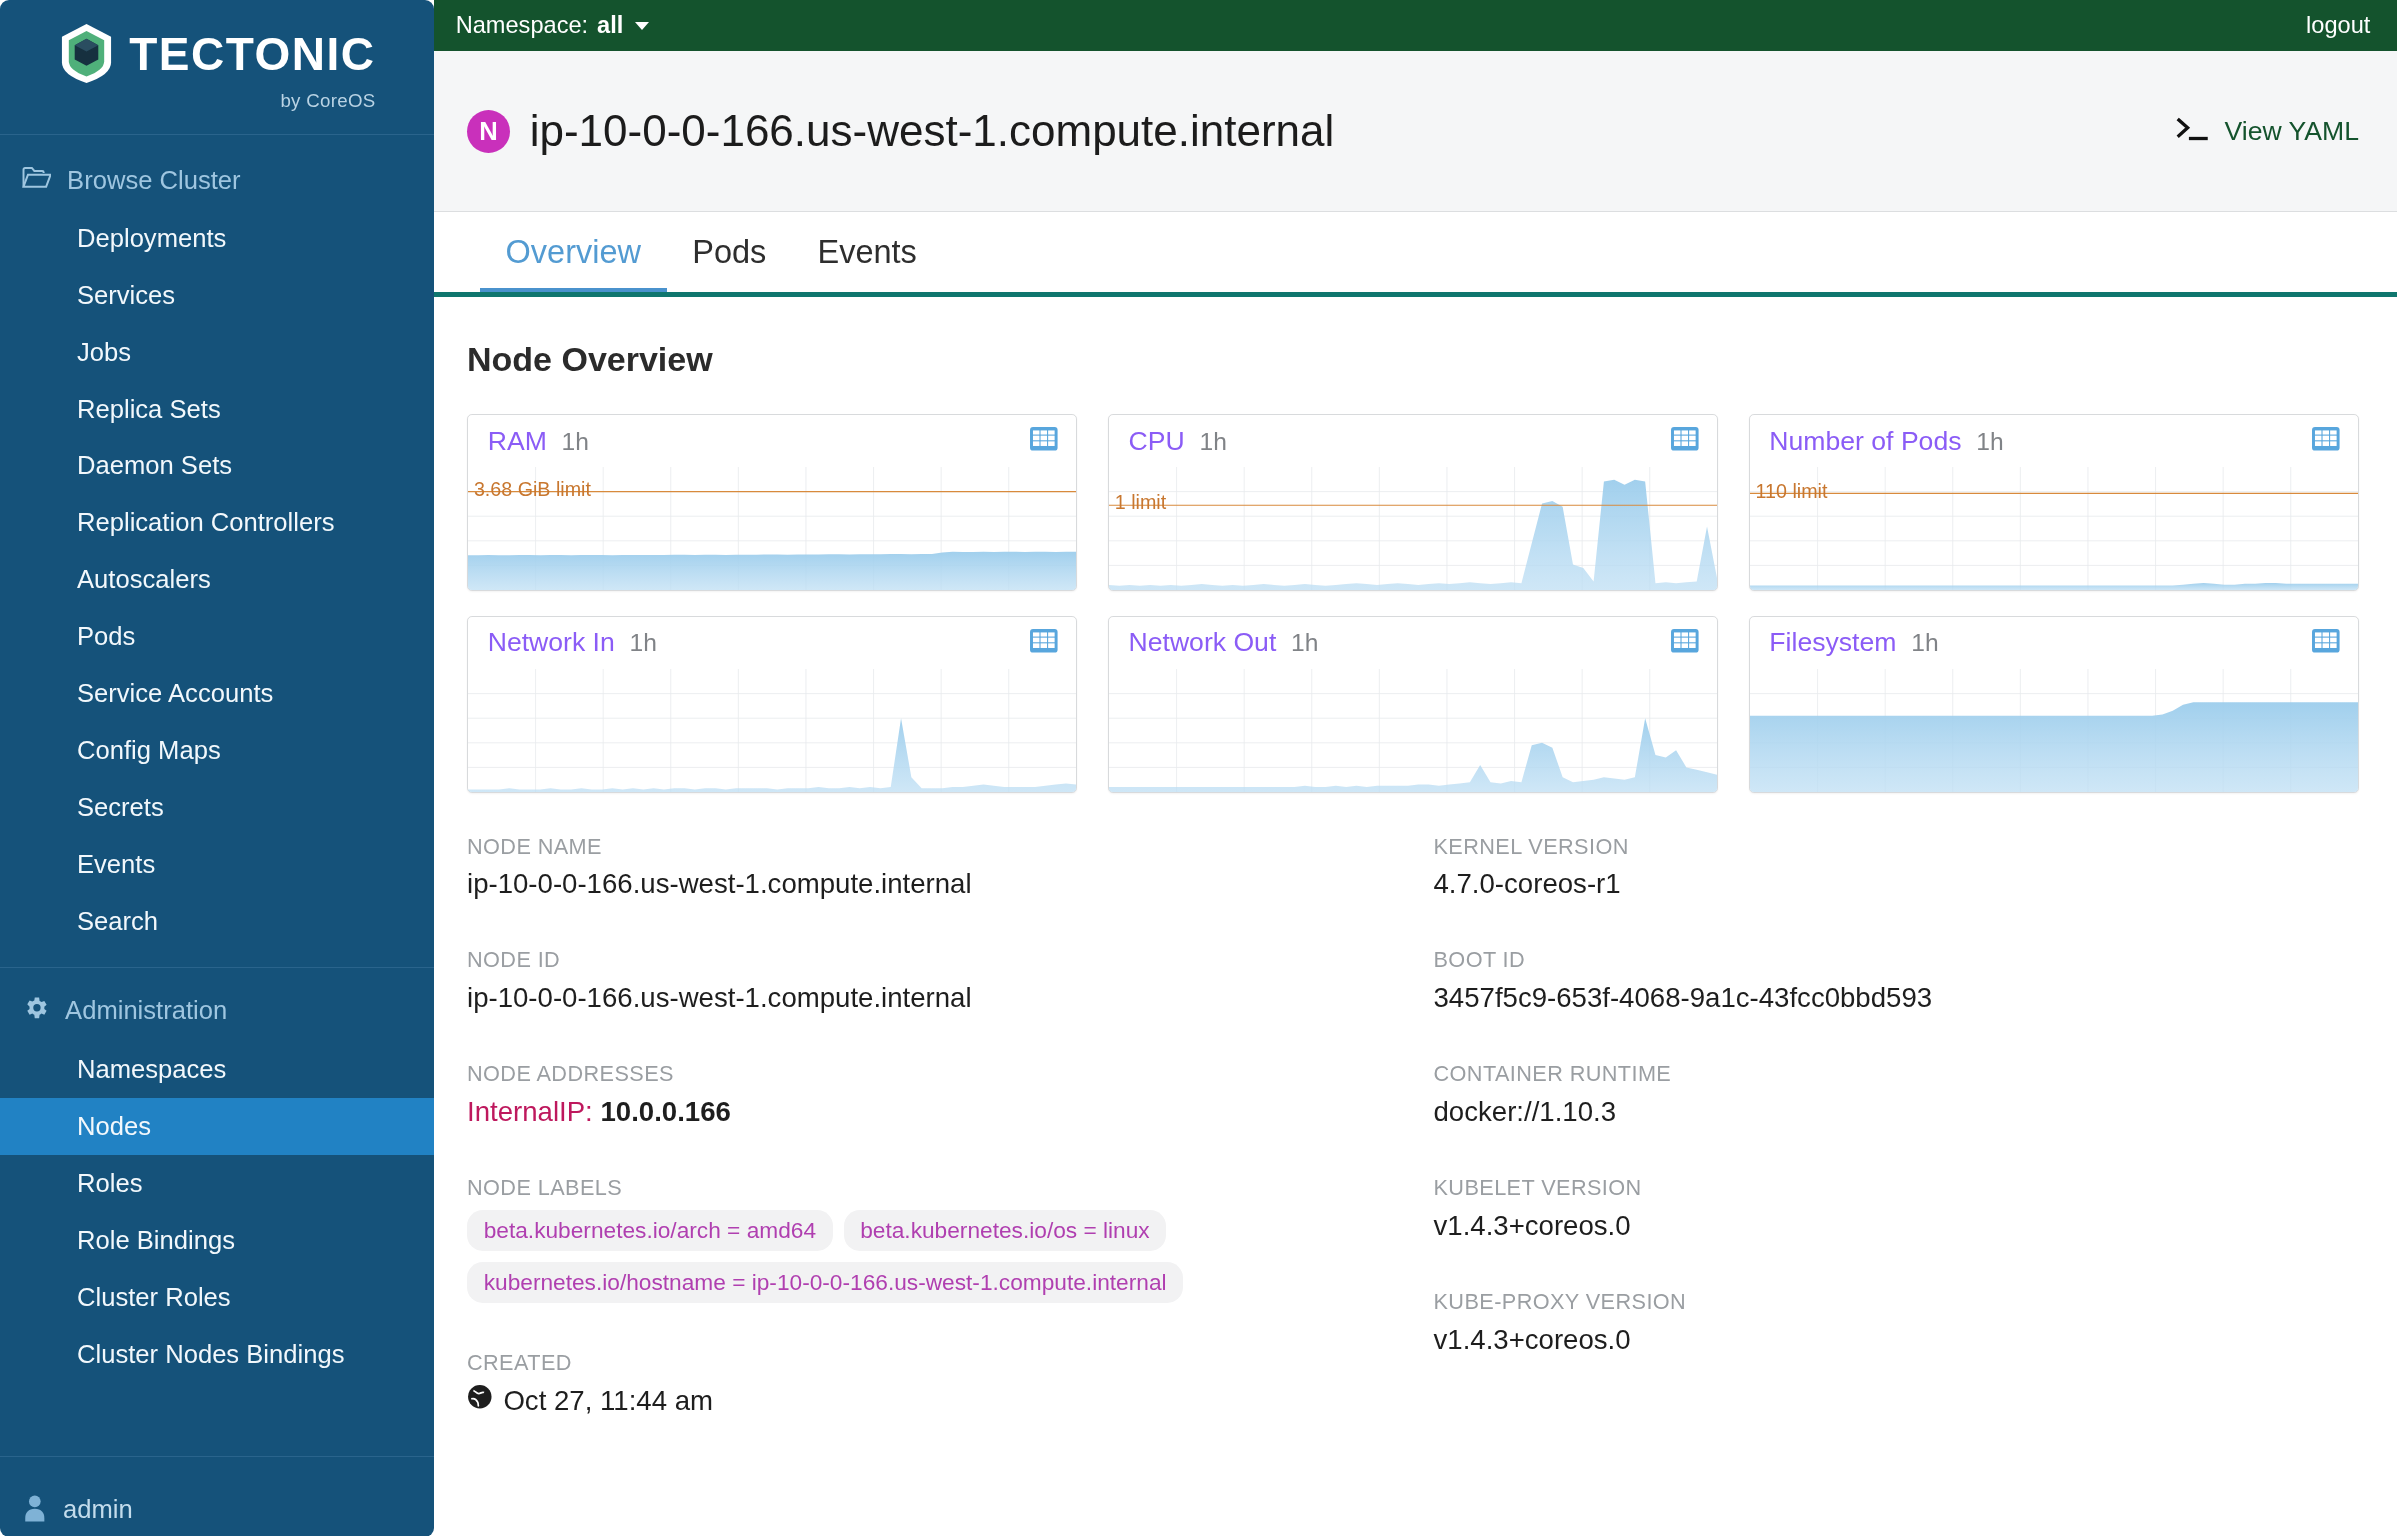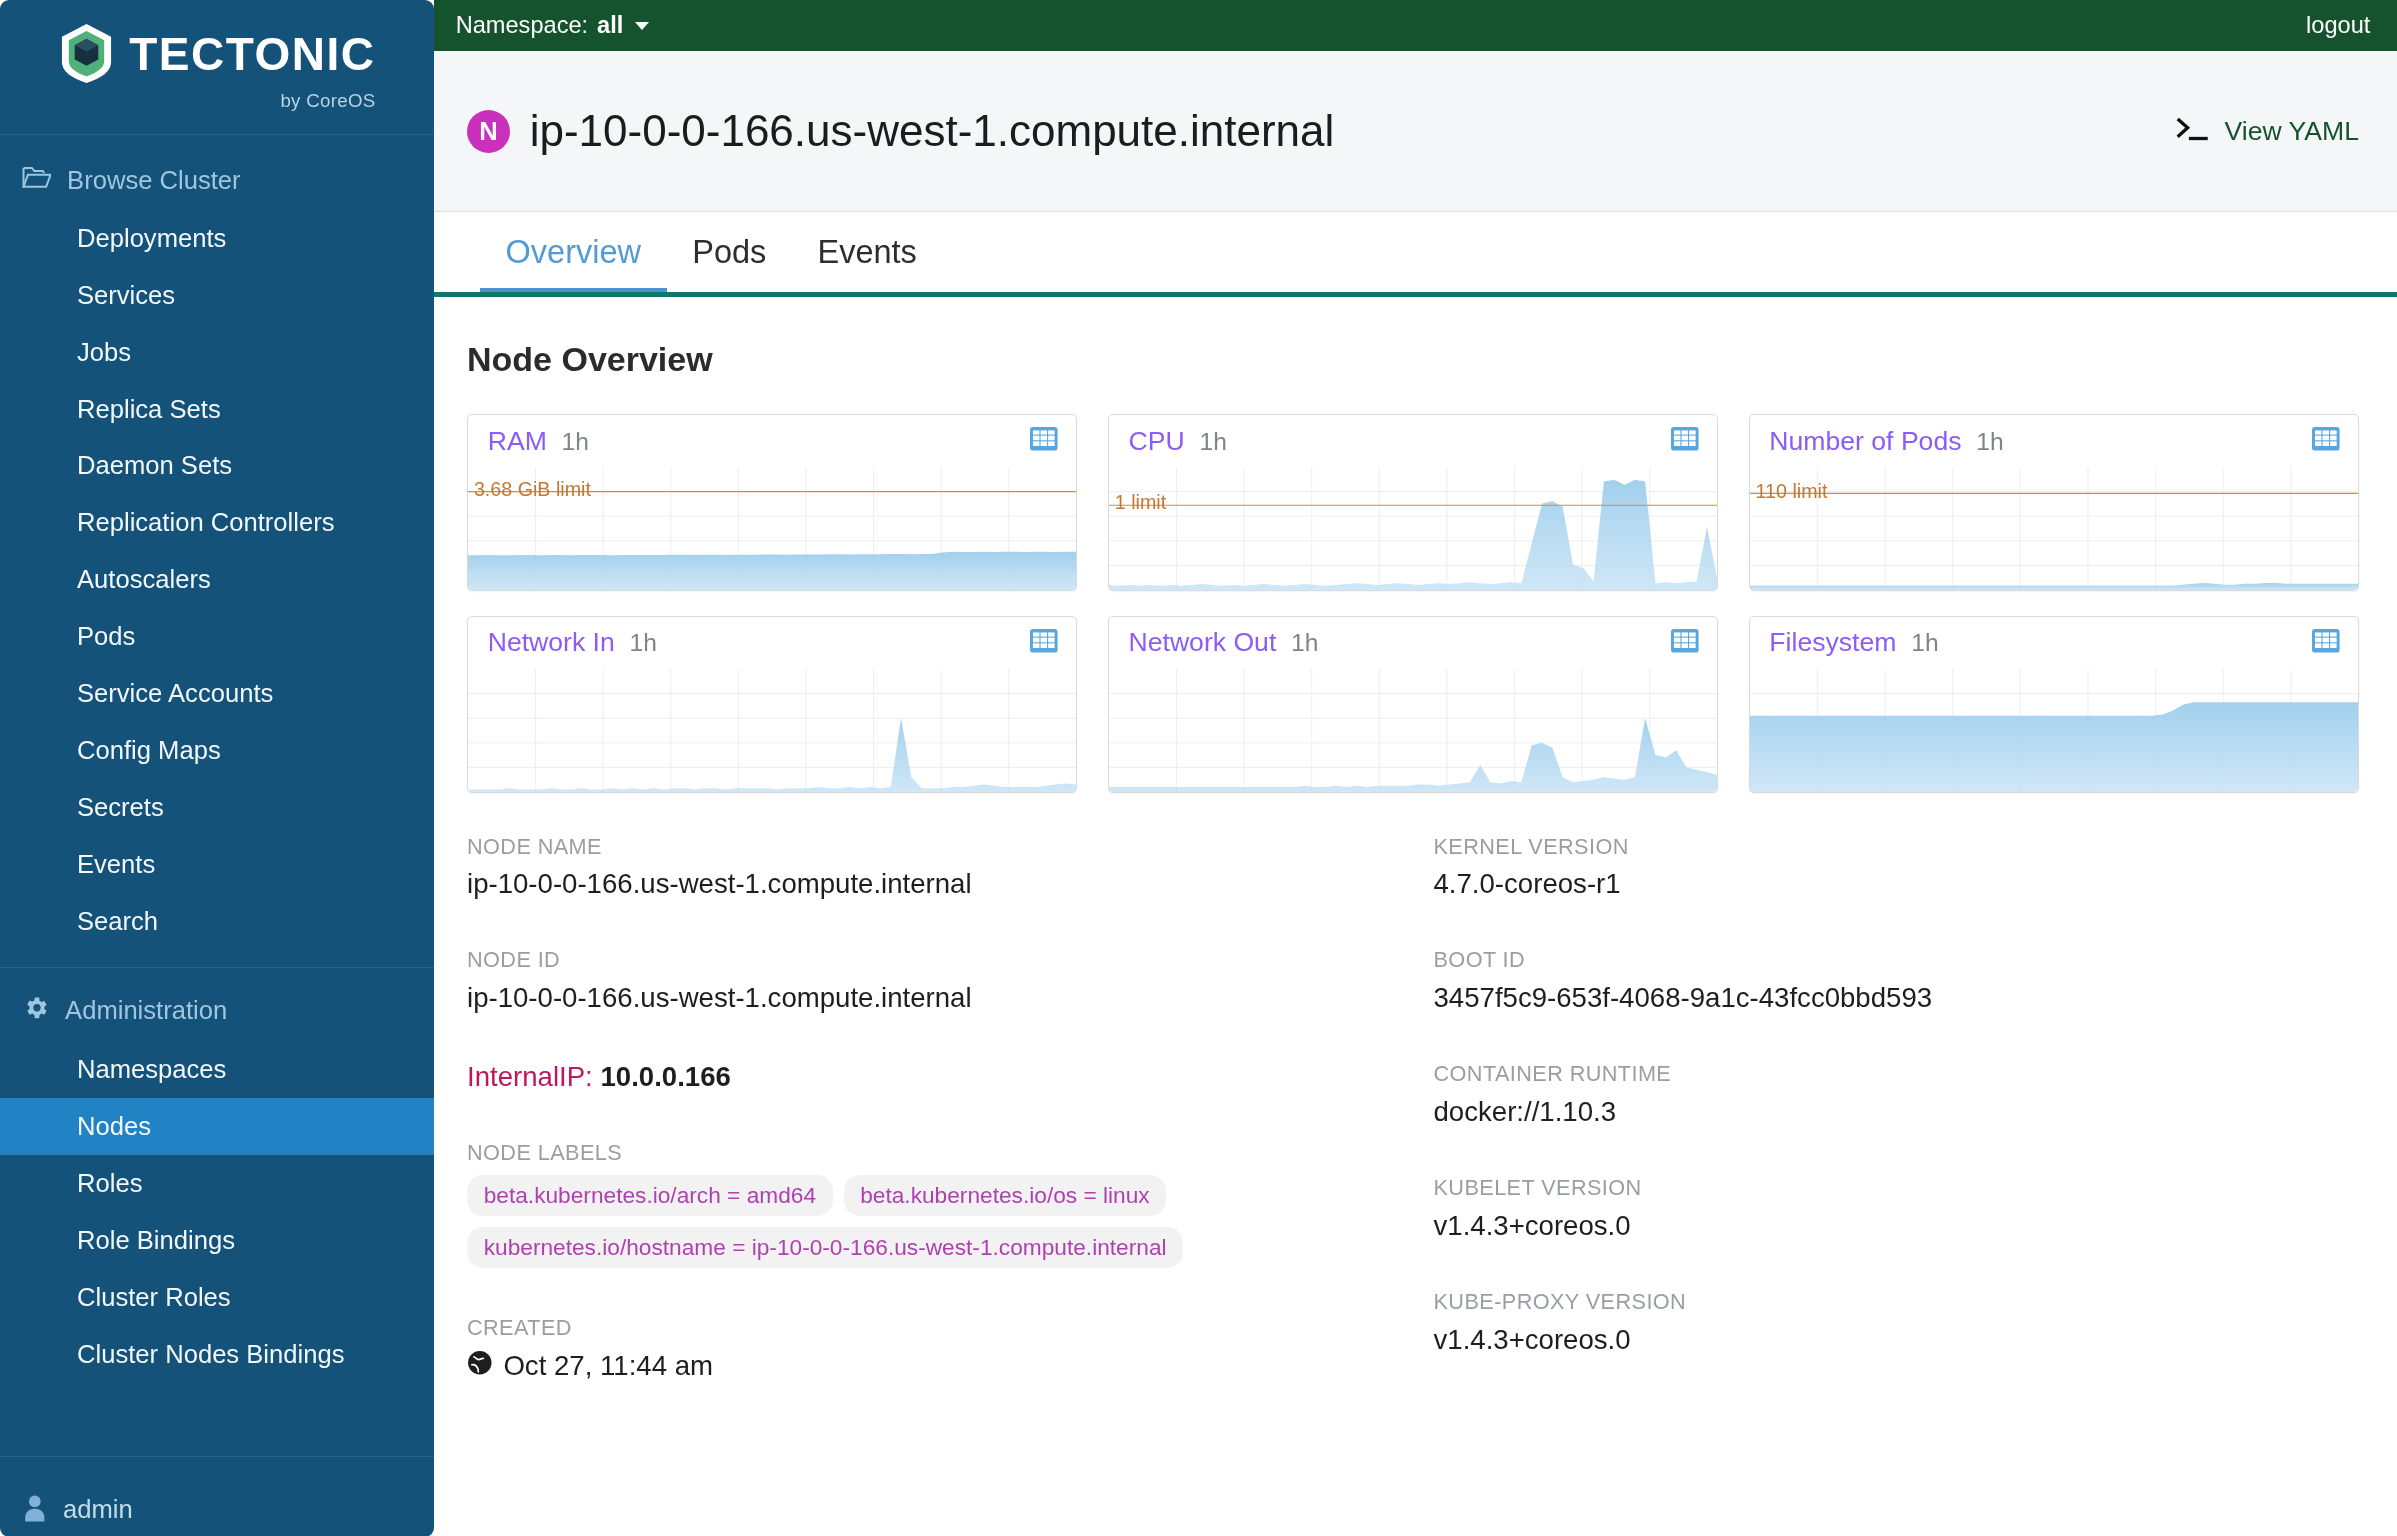--- a/index.html
+++ b/index.html
@@ -576,20 +576,21 @@
             <div class="det-label">NODE NAME</div>
             <div class="det-value">ip-10-0-0-166.us-west-1.compute.internal</div>
           </div>
 
           <div class="det-block">
             <div class="det-label">NODE ID</div>
             <div class="det-value">ip-10-0-0-166.us-west-1.compute.internal</div>
           </div>
 
           <div class="det-block">
+            <div class="det-label">NODE ADDRESSES</div>
             <div class="det-value">
               <span class="key">InternalIP:</span>
               <span class="val">10.0.0.166</span>
             </div>
           </div>
 
           <div class="det-block">
             <div class="det-label">NODE LABELS</div>
             <div class="labels-wrap">
               <span class="label-chip">beta.kubernetes.io/arch = amd64</span>

